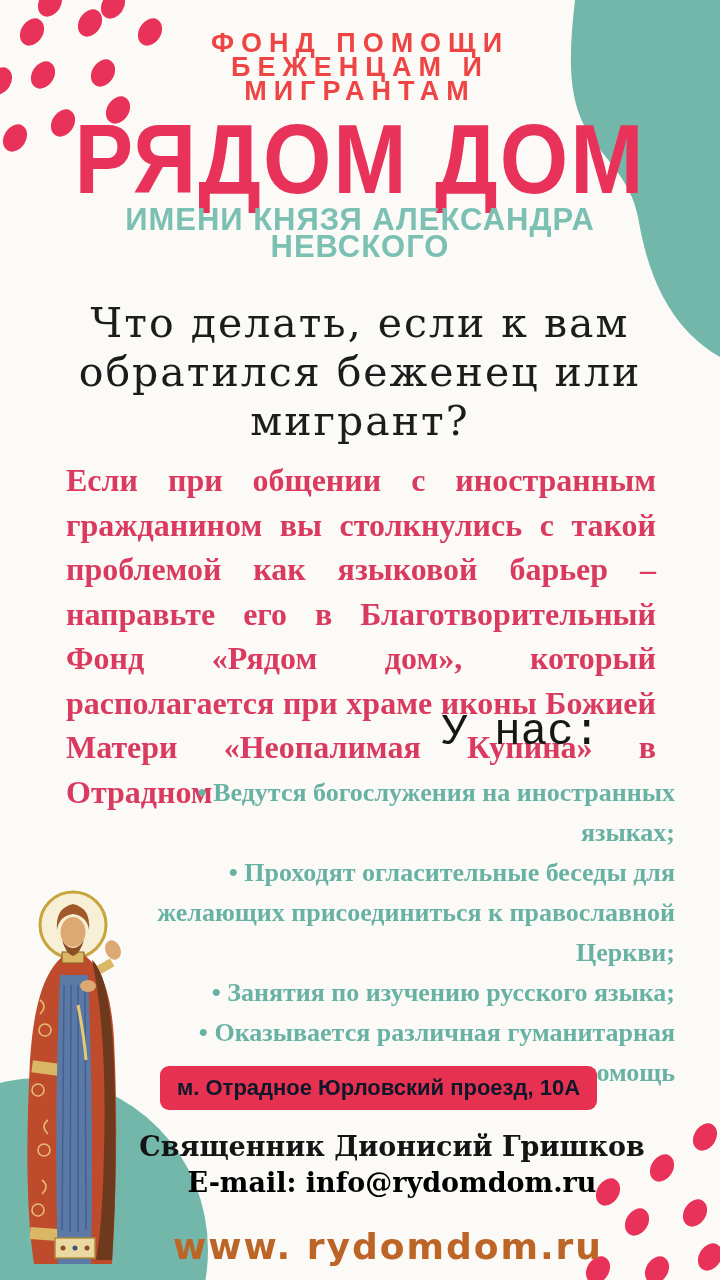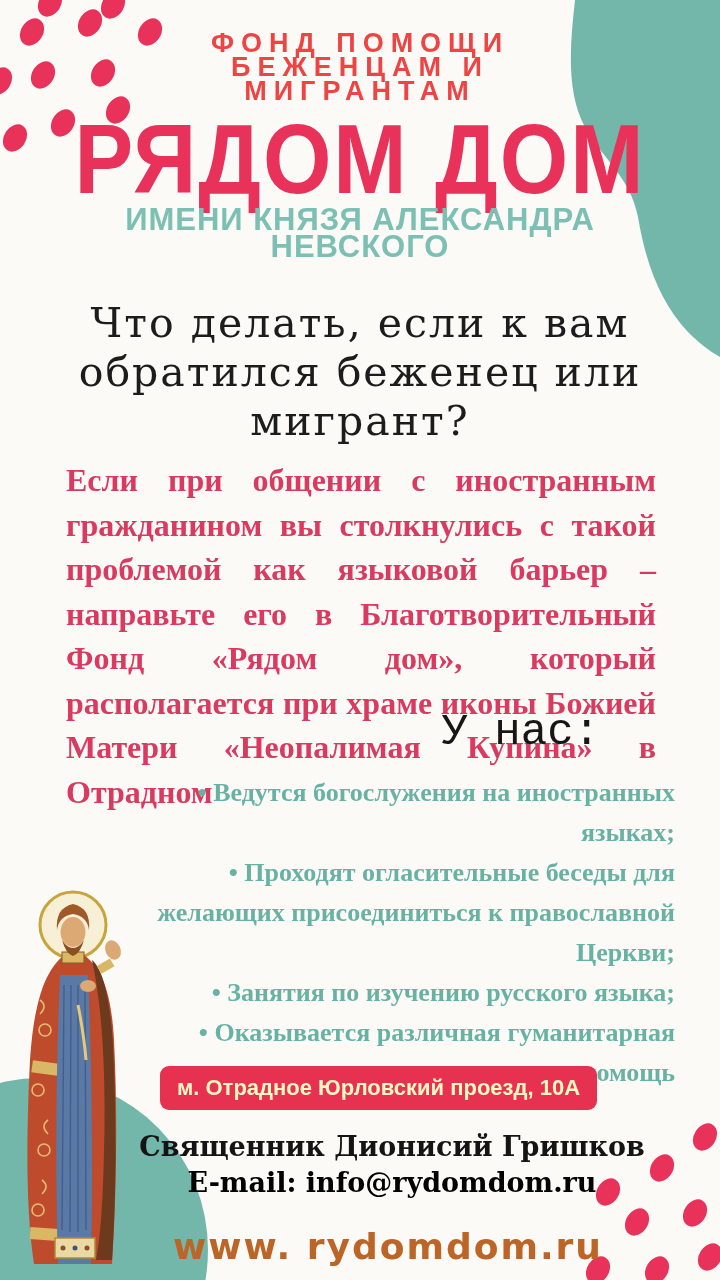--- a/index.html
+++ b/index.html
@@ -75,21 +75,21 @@
     font-family:"Liberation Serif",serif;
     font-weight:bold;
     font-size:26px;line-height:40px;
     color:#68b2a3;
   }
 
   
   .address-badge{
     position:absolute;top:1066px;left:160px;
     background:#e73150;
-    color:#fef9c3;
+    color:#0f172a;
     font-weight:bold;font-size:22px;line-height:26px;
     padding:9px 17px;
     border-radius:9px;
     white-space:nowrap;
   }
   .contact-name{
     position:absolute;top:1131px;left:64px;right:0;
     text-align:center;
     font-family:"DejaVu Serif",serif;
     font-weight:bold;font-size:27px;line-height:32px;

